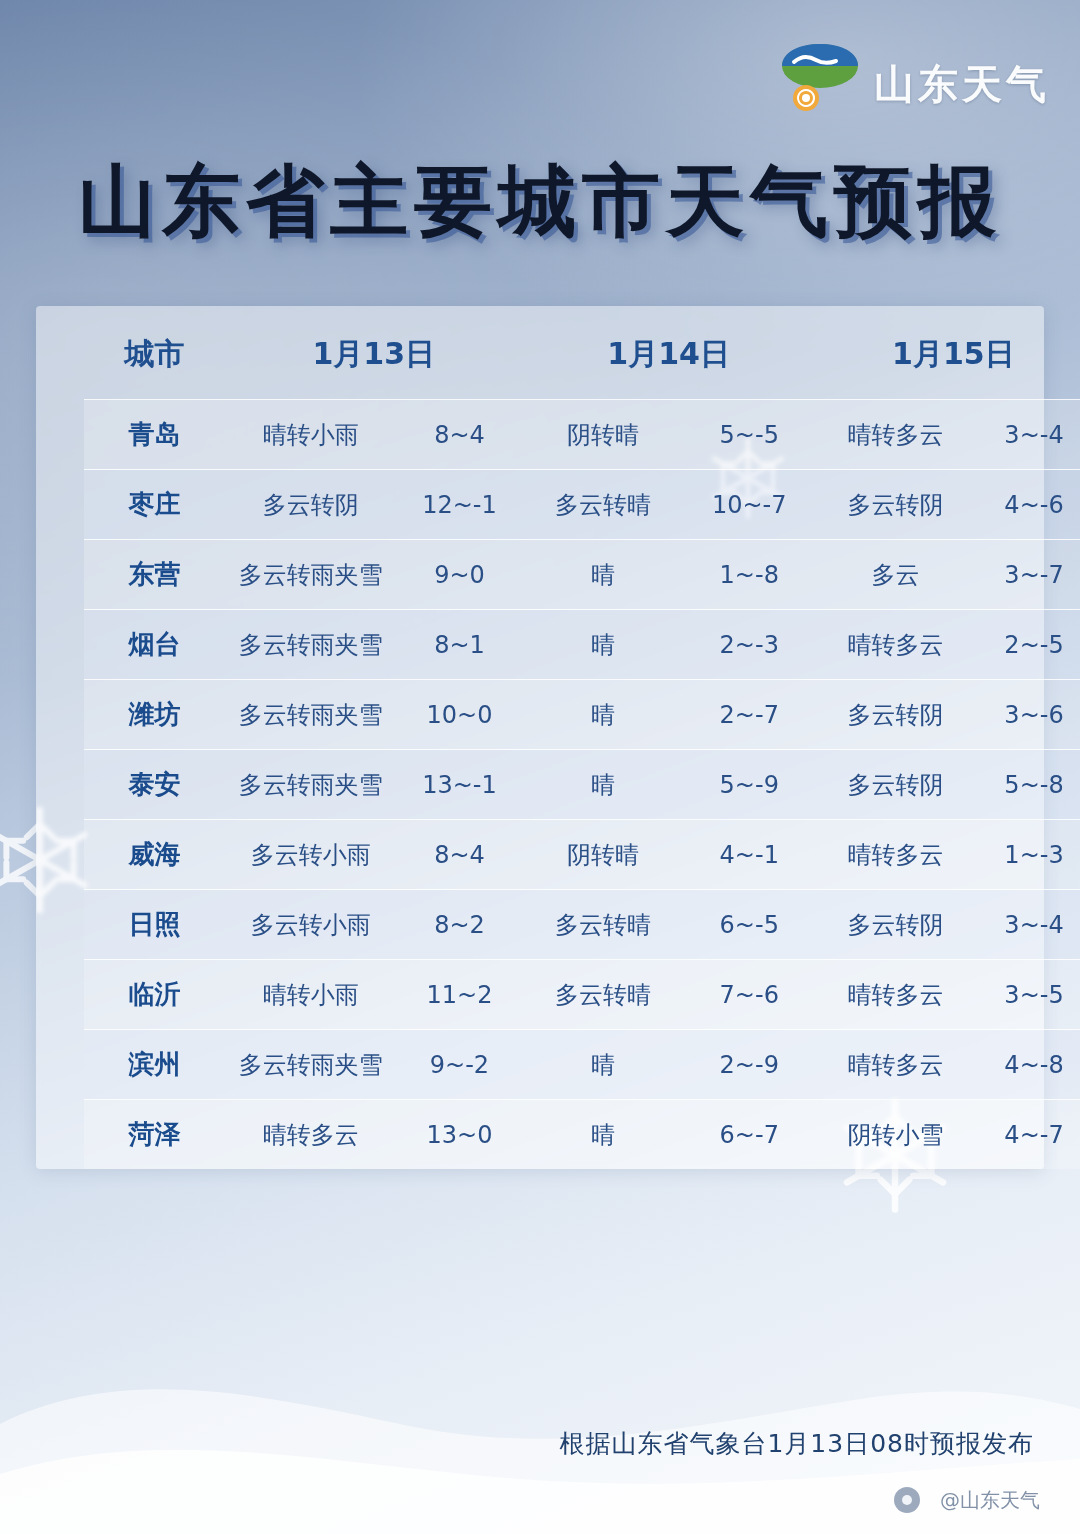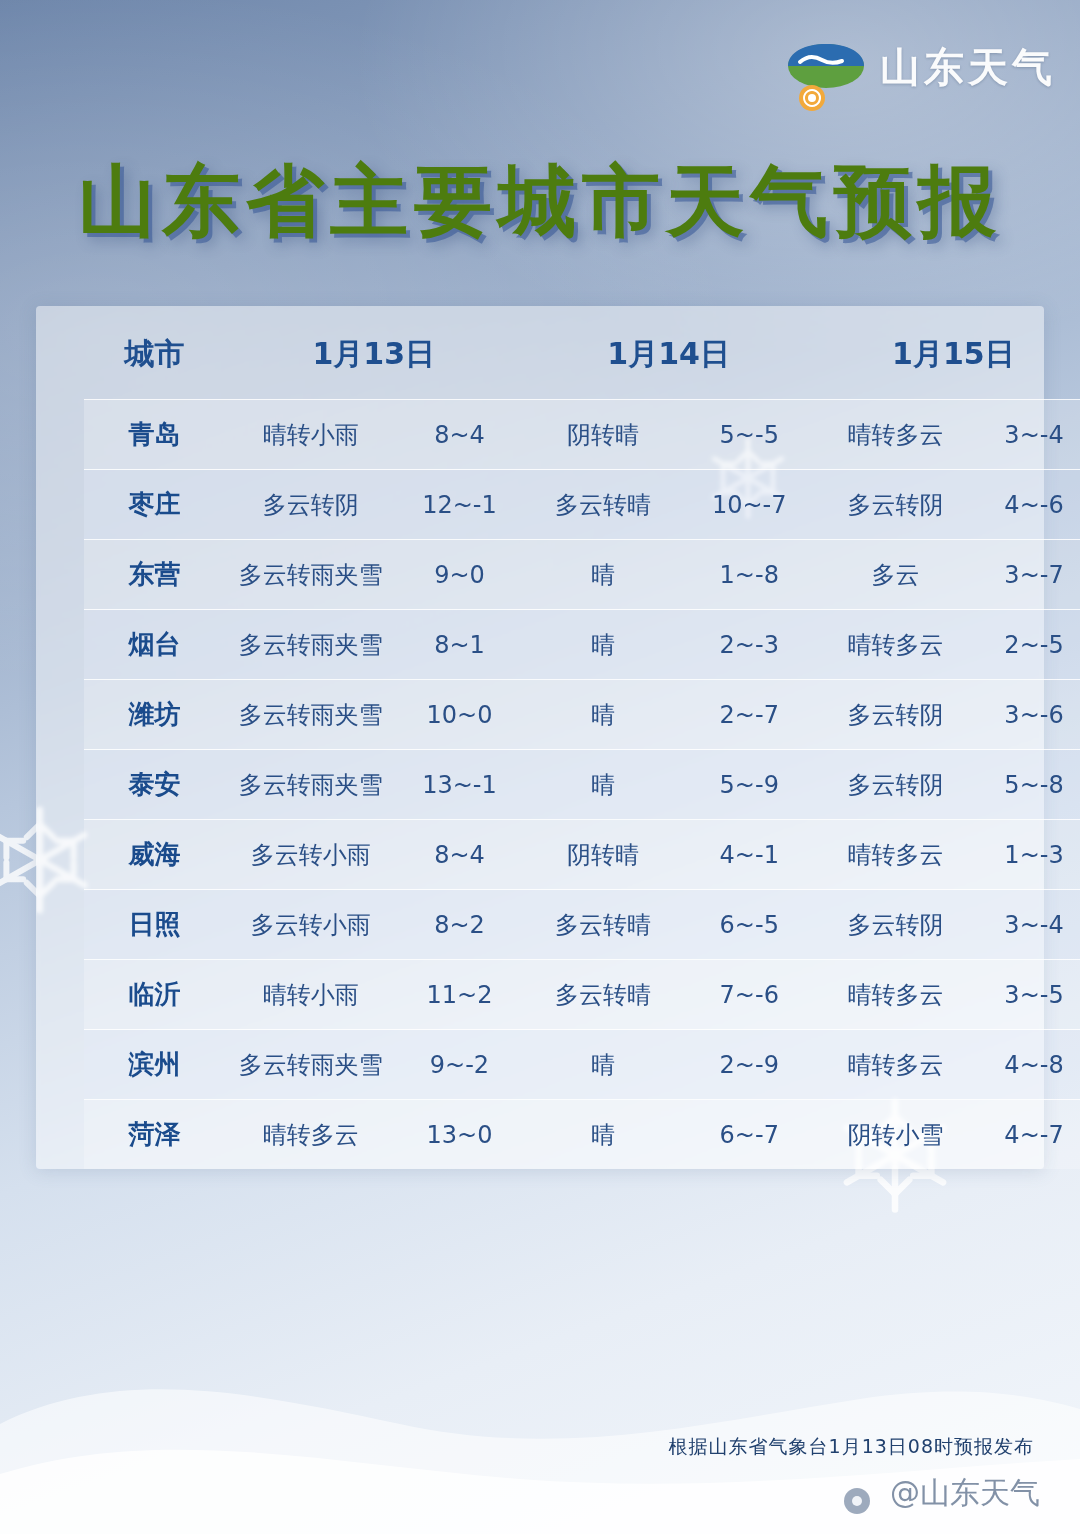--- a/index.html
+++ b/index.html
@@ -32,23 +32,23 @@
     right: 0;
     bottom: 0;
     height: 260px;
     pointer-events: none;
   }
 
   
   .logo {
     position: absolute;
     top: 40px;
-    right: 24px;
+    right: 30px;
     display: flex;
-    align-items: flex-start;
+    align-items: flex-end;
     gap: 14px;
   }
   .logo-mark {
     width: 84px;
     height: 72px;
     position: relative;
   }
   .logo-text {
     font-size: 40px;
     letter-spacing: 4px;
@@ -63,21 +63,21 @@
   .title {
     position: absolute;
     top: 150px;
     left: 50%;
     transform: translateX(-50%);
     white-space: nowrap;
     font-family: "DejaVu Sans", sans-serif;
     font-weight: bold;
     font-size: 78px;
     letter-spacing: 6px;
-    color: #4d7c0f;
+    color: #0f172a;
     text-shadow:
       4px 4px 0 rgba(52,86,150,0.55),
       7px 7px 14px rgba(40,66,116,0.35);
   }
 
   
   .card {
     position: absolute;
     left: 36px;
     top: 306px;
@@ -131,33 +131,33 @@
   col.c-t2     { width: 13%; }
   col.c-w3     { width: 16%; }
   col.c-t3     { width: 11.5%; }
 
   
   .footnote {
     position: absolute;
     right: 46px;
     bottom: 74px;
     font-family: "DejaVu Sans", sans-serif;
-    font-size: 19px;
+    font-size: 25px;
     color: #21416e;
     letter-spacing: 1px;
   }
   .watermark {
     position: absolute;
     right: 40px;
     bottom: 20px;
     display: flex;
-    align-items: flex-end;
+    align-items: flex-start;
     gap: 20px;
     color: #6d7f98;
-    font-size: 30px;
+    font-size: 20px;
     font-family: "DejaVu Sans", sans-serif;
     opacity: 0.85;
   }
   .weibo-eye {
     width: 26px;
     height: 26px;
     border-radius: 50%;
     background: #8d9cb2;
     position: relative;
   }

